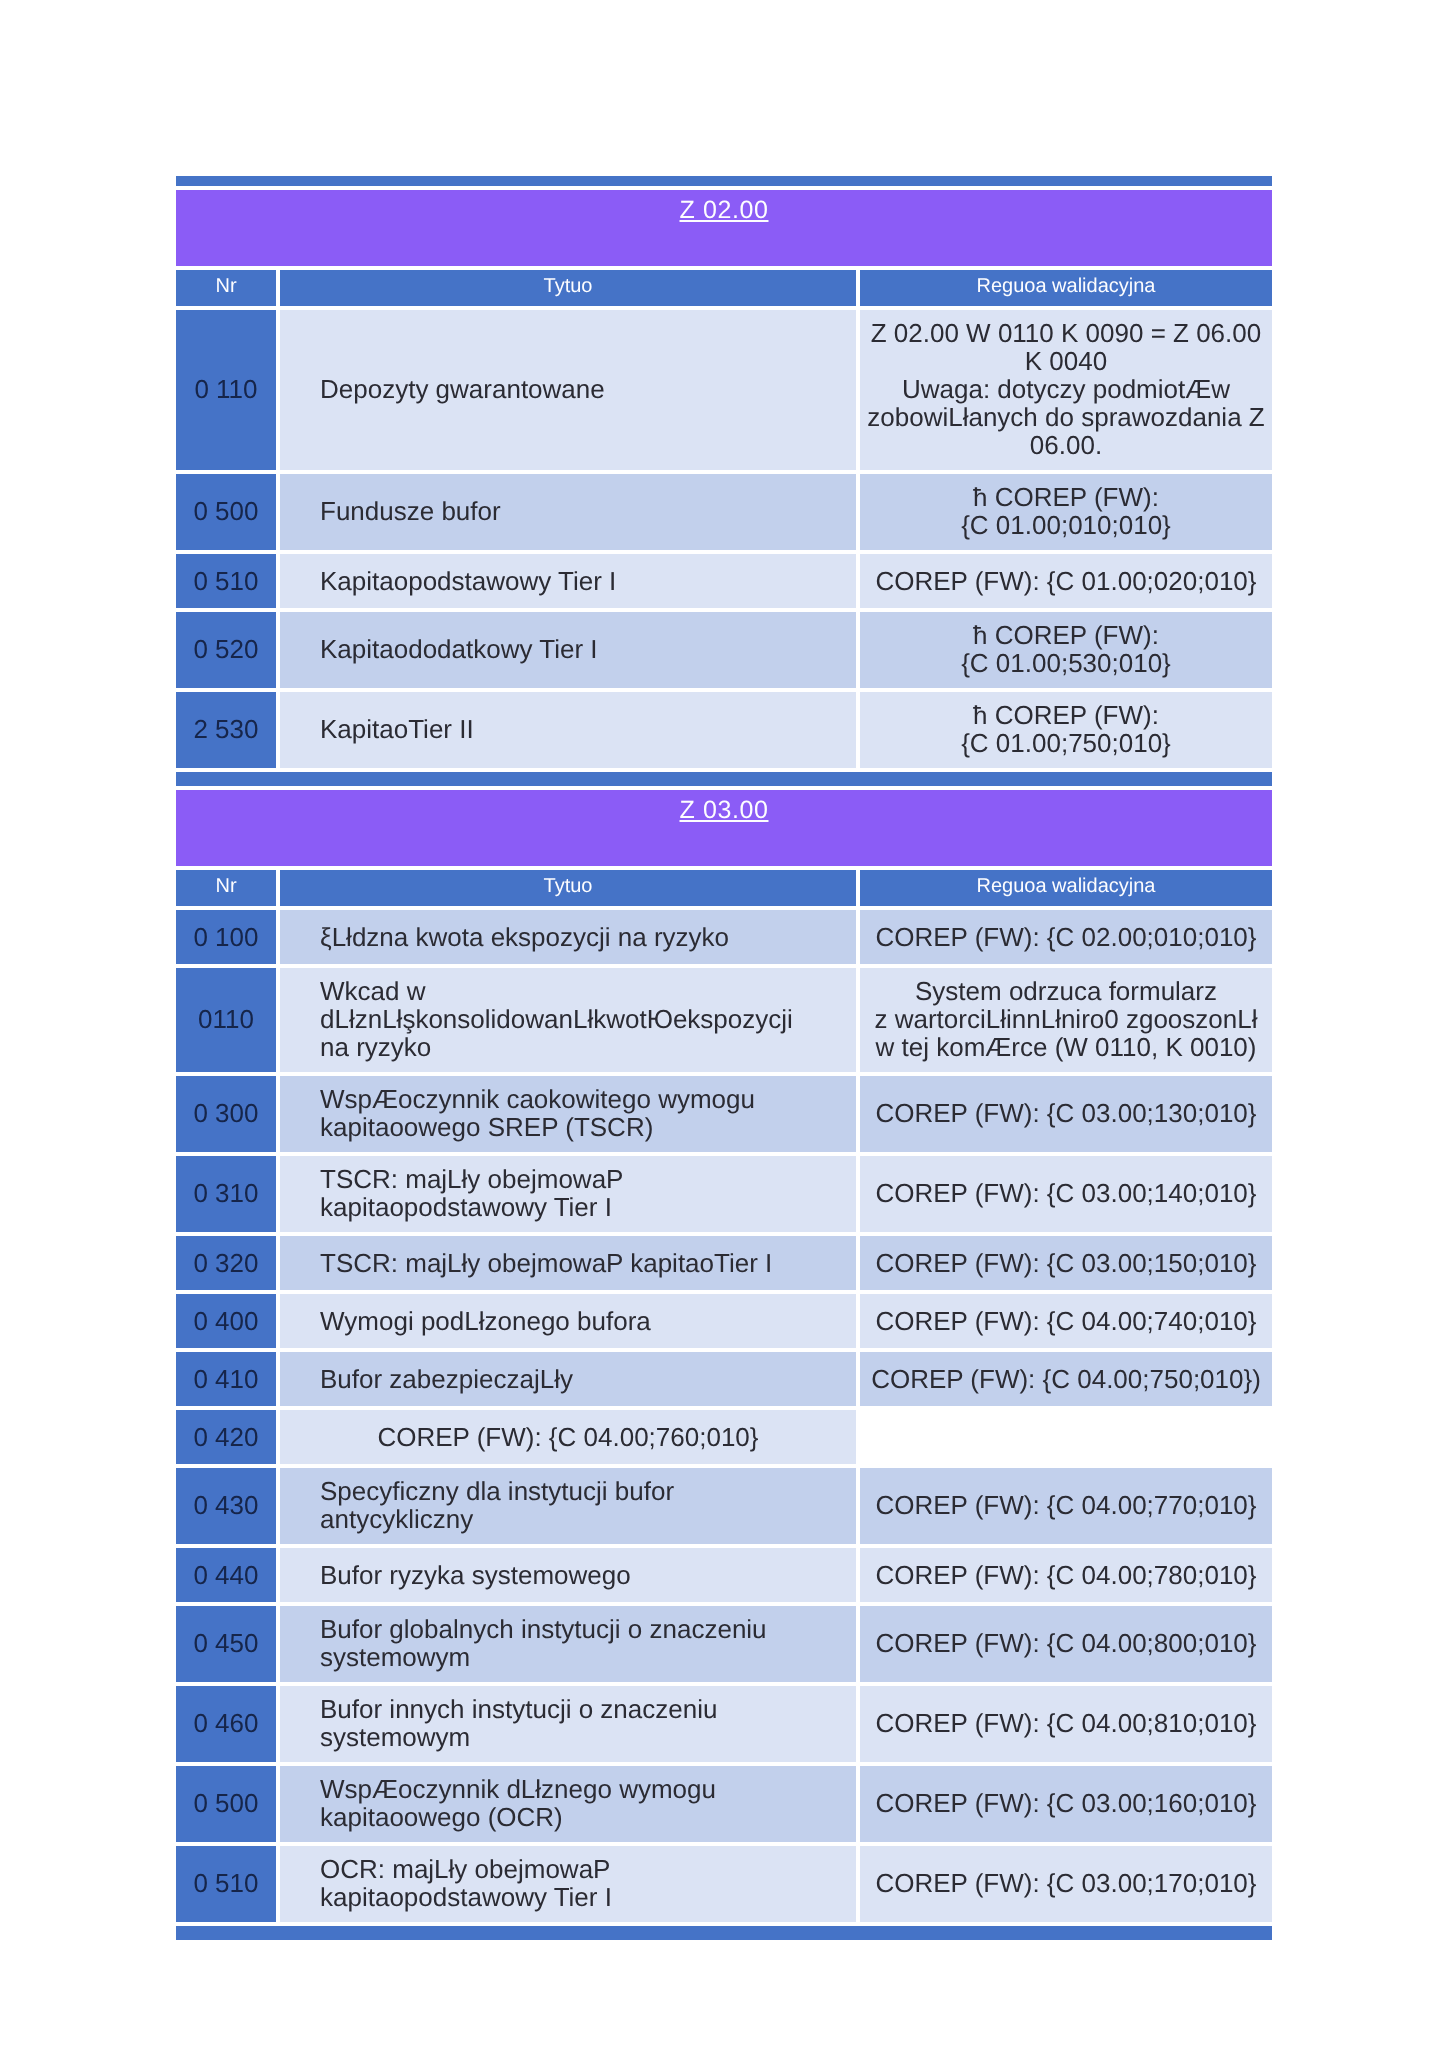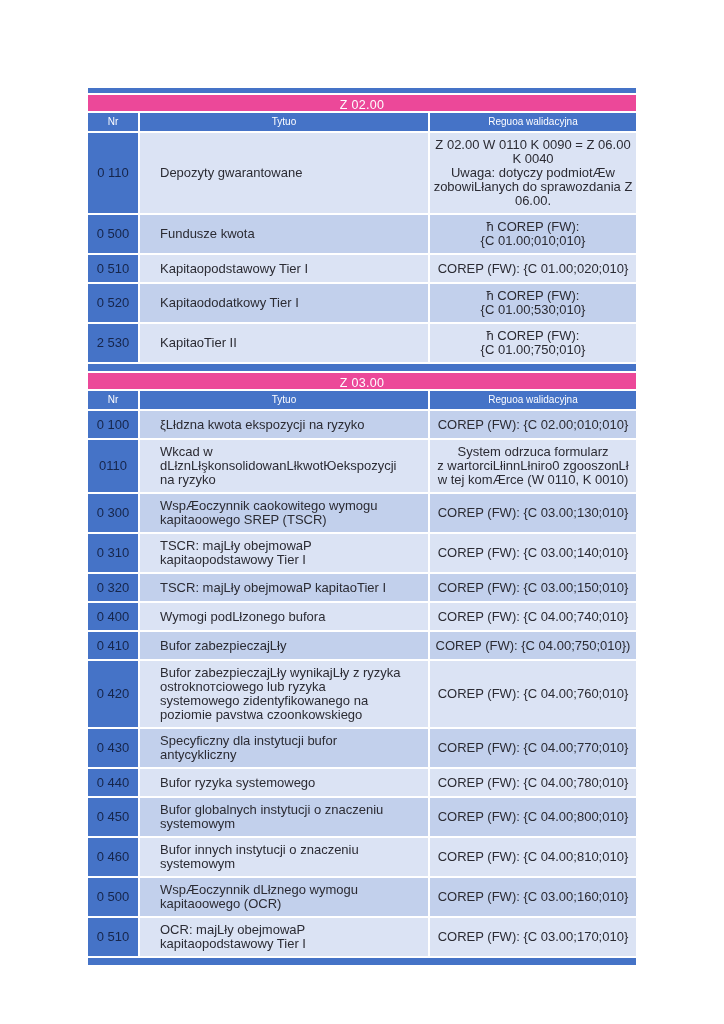--- a/index.html
+++ b/index.html
@@ -15,28 +15,29 @@
     width: 548px;
   }
   .border-bar {
     background: #4573C7;
     height: 5px;
     margin-bottom: 2px;
   }
   .border-bar.divider { height: 7px; margin-top: 2px; }
   .border-bar.bottom  { height: 7px; margin-top: 2px; margin-bottom: 0; }
   .tbl-title {
-    background: #ec4899;
+    background: #8b5cf6;
     color: #FDFDFF;
     text-align: center;
     font-size: 12.5px;
-    height: 16px;
+    height: 38px;
     line-height: 21px;
     margin-bottom: 2px;
     letter-spacing: 0.3px;
+    text-decoration: underline;
   }
   .hdr {
     display: grid;
     grid-template-columns: 50px 1fr 206px;
     gap: 2px;
     margin-bottom: 2px;
   }
   .hdr > div {
     background: #4573C7;
     color: #FDFDFF;
@@ -100,21 +101,21 @@
         <div class="cell nr">0 110</div>
         <div class="cell title">Depozyty gwarantowane</div>
         <div class="cell rule">Z 02.00 W 0110 K 0090 = Z 06.00
 K 0040
 Uwaga: dotyczy podmiotÆw
 zobowiLłanych do sprawozdania Z
 06.00.</div>
       </div>
       <div class="row dark">
         <div class="cell nr">0 500</div>
-        <div class="cell title">Fundusze kwota</div>
+        <div class="cell title">Fundusze bufor</div>
         <div class="cell rule">ħ COREP (FW):
 {C 01.00;010;010}</div>
       </div>
       <div class="row light">
         <div class="cell nr">0 510</div>
         <div class="cell title">Kapitaopodstawowy Tier I</div>
         <div class="cell rule">COREP (FW): {C 01.00;020;010}</div>
       </div>
       <div class="row dark">
         <div class="cell nr">0 520</div>
@@ -171,21 +172,20 @@
         <div class="cell title">Wymogi podLłzonego bufora</div>
         <div class="cell rule">COREP (FW): {C 04.00;740;010}</div>
       </div>
       <div class="row dark">
         <div class="cell nr">0 410</div>
         <div class="cell title">Bufor zabezpieczajLły</div>
         <div class="cell rule">COREP (FW): {C 04.00;750;010})</div>
       </div>
       <div class="row light">
         <div class="cell nr">0 420</div>
-        <div class="cell title">Bufor zabezpieczajLły wynikajLły z ryzyka ostroknoтciowego lub ryzyka systemowego zidentyfikowanego na poziomie pavstwa czoonkowskiego</div>
         <div class="cell rule">COREP (FW): {C 04.00;760;010}</div>
       </div>
       <div class="row dark">
         <div class="cell nr">0 430</div>
         <div class="cell title">Specyficzny dla instytucji bufor antycykliczny</div>
         <div class="cell rule">COREP (FW): {C 04.00;770;010}</div>
       </div>
       <div class="row light">
         <div class="cell nr">0 440</div>
         <div class="cell title">Bufor ryzyka systemowego</div>

